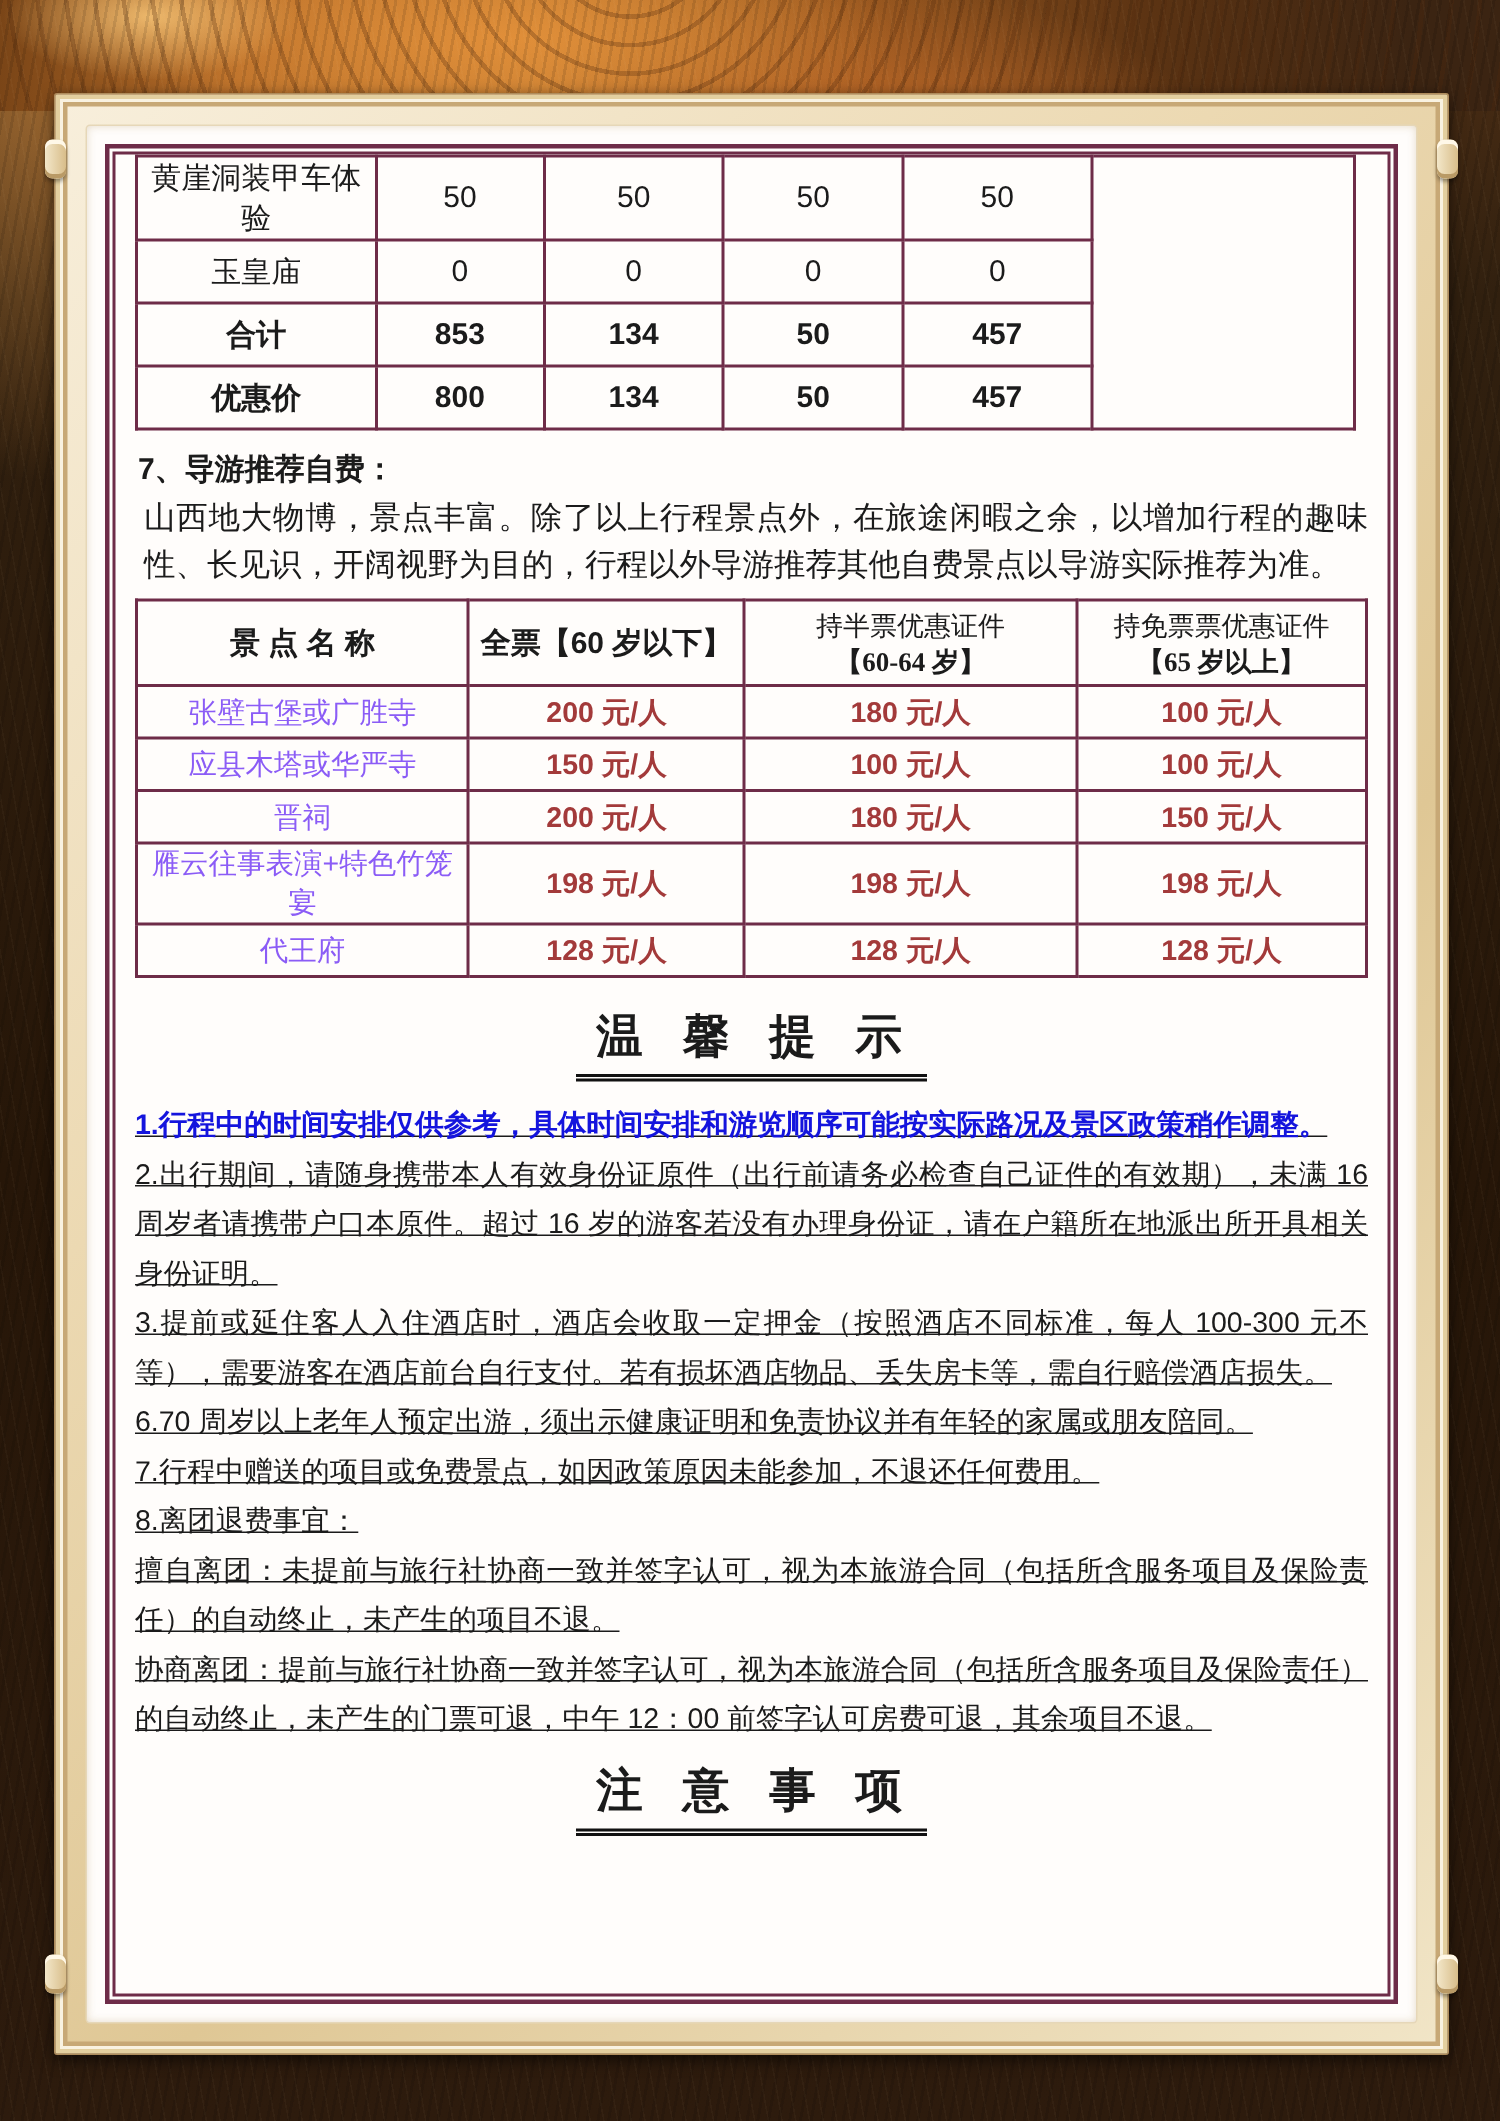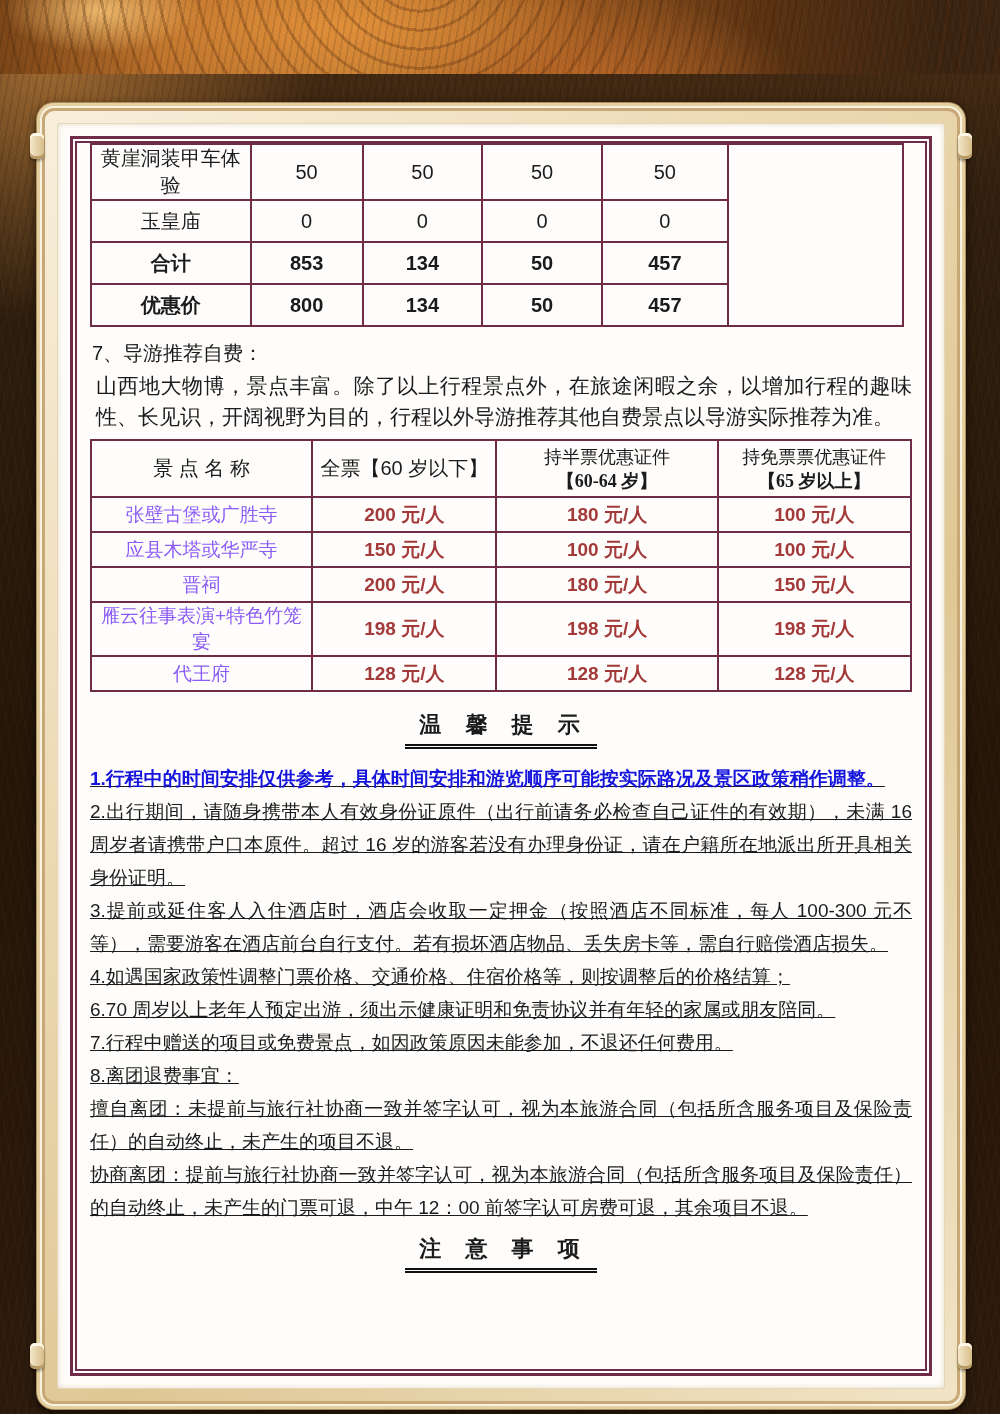--- a/index.html
+++ b/index.html
@@ -22,58 +22,57 @@
   }
   .top-art{position:absolute;top:0;left:0;width:100%;height:74px;
     background:
       repeating-radial-gradient(circle at 42% -60%, rgba(80,40,12,0) 0 16px, rgba(80,40,12,.28) 16px 19px),
       radial-gradient(ellipse 140px 60px at 10% 15%, rgba(255,205,125,.8), rgba(255,180,90,0) 70%),
       radial-gradient(ellipse 330px 95px at 34% 35%, rgba(228,145,58,.9), rgba(200,120,45,0) 78%),
       radial-gradient(ellipse 300px 130px at 58% 115%, rgba(188,104,40,.9), rgba(150,80,30,0) 72%),
       linear-gradient(90deg,#7a4517,#b96f2a 16%,#c27c32 36%,#9c5a20 56%,#5d3413 76%,#3b2412 94%);
   }
   
-  .frame{position:absolute;left:36px;top:62px;width:928px;height:1306px;border-radius:18px;
+  .frame{position:absolute;left:36px;top:62px;width:928px;height:1306px;border-radius:2px;
     background:linear-gradient(135deg,#f8efdc,#ecd9b2 35%,#dfc795 62%,#f1e5c7);
     border:1px solid #ae8c5c;
     box-shadow:
       inset 0 0 0 3px #e3cf9f,
       inset 0 0 0 5px #f9f2e1,
       inset 0 0 0 8px #c7a876,
       0 3px 10px rgba(0,0,0,.6);
-    margin-top: 40px;
   }
   .knob{position:absolute;width:14px;height:26px;border-radius:5px;
     background:linear-gradient(90deg,#f3e7c9,#d8bd8a);
     box-shadow:0 2px 3px rgba(0,0,0,.4), inset 0 3px 0 #fff8e8, inset 0 -3px 0 #b99a66;}
   .knob.l{left:-7px;} .knob.r{right:-7px;}
   .knob.t{top:30px;} .knob.b{bottom:40px;}
   .paper{position:absolute;inset:21px;background:#fffdfb;border-radius:2px;
     box-shadow:0 0 0 1px #e6d7b8, inset 0 0 6px rgba(170,140,85,.30);}
   .border-outer{position:absolute;inset:12px;border:3px solid var(--maroon);padding:2px;box-sizing:border-box;}
   .border-inner{border:2px solid var(--maroon);height:100%;box-sizing:border-box;overflow:hidden;
     padding:0 13px;color:var(--ink);}
   
   table{border-collapse:collapse;table-layout:fixed;}
   td{border:2px solid var(--maroon);text-align:center;vertical-align:middle;padding:0 3px;}
   .fee-table{width:99%;font-size:20px;}
   .fee-table td{height:40px;}
   .fee-table .sumrow td{font-weight:bold;}
   .sp-table{width:100%;margin-top:7px;font-size:19px;}
   .sp-table td{height:33px;}
-  .sp-table .hd td{height:55px;font-weight:normal;font-size:20px;}
+  .sp-table .hd td{height:55px;font-weight:bold;font-size:20px;}
   .sp-table .hd .serif{font-family:"Liberation Serif","DejaVu Serif",serif;font-weight:normal;font-size:18px;line-height:24px;}
   .sp-table .hd .serif b{font-weight:bold;}
   .sp-table .name{color:#8b5cf6;font-weight:normal;}
   .sp-table .price{color:var(--red);font-weight:bold;}
   
-  .sec7-h{margin:13px 0 0 2px;font-size:20px;font-weight:normal;line-height:26px;}
+  .sec7-h{margin:13px 0 0 2px;font-size:20px;font-weight:bold;line-height:26px;}
   .sec7-p{margin:4px 0 0 6px;font-size:21px;line-height:31px;text-align:justify;}
   .big-title{text-align:center;margin-top:18px;}
-  .big-title span{display:inline-block;font-size:22px;font-weight:bold;letter-spacing:9px;
+  .big-title span{display:inline-block;font-size:31px;font-weight:bold;letter-spacing:9px;
     border-bottom:5px double #111;padding:0 8px 4px 14px;}
   .tips-body{margin-top:13px;font-size:19px;line-height:33px;text-decoration:underline;}
   .tips-body p{margin:0;text-align:justify;}
   .hl{color:var(--blue);font-weight:bold;}
   .notes-title{margin-top:10px;}
 </style>
 </head>
 <body>
 
 <div class="stage">
@@ -174,21 +173,20 @@
           </tbody>
             </table>
 
           <div class="big-title">
             <span>温 馨 提 示</span>
           </div>
           <div class="tips-body">
             <p class="hl">1.行程中的时间安排仅供参考，具体时间安排和游览顺序可能按实际路况及景区政策稍作调整。</p>
             <p>2.出行期间，请随身携带本人有效身份证原件（出行前请务必检查自己证件的有效期），未满 16 周岁者请携带户口本原件。超过 16 岁的游客若没有办理身份证，请在户籍所在地派出所开具相关身份证明。</p>
             <p>3.提前或延住客人入住酒店时，酒店会收取一定押金（按照酒店不同标准，每人 100-300 元不等），需要游客在酒店前台自行支付。若有损坏酒店物品、丢失房卡等，需自行赔偿酒店损失。</p>
-            <p>4.如遇国家政策性调整门票价格、交通价格、住宿价格等，则按调整后的价格结算；</p>
             <p>6.70 周岁以上老年人预定出游，须出示健康证明和免责协议并有年轻的家属或朋友陪同。</p>
             <p>7.行程中赠送的项目或免费景点，如因政策原因未能参加，不退还任何费用。</p>
             <p>8.离团退费事宜：</p>
             <p>擅自离团：未提前与旅行社协商一致并签字认可，视为本旅游合同（包括所含服务项目及保险责任）的自动终止，未产生的项目不退。</p>
             <p>协商离团：提前与旅行社协商一致并签字认可，视为本旅游合同（包括所含服务项目及保险责任）的自动终止，未产生的门票可退，中午 12：00 前签字认可房费可退，其余项目不退。</p>
           </div>
 
           <div class="big-title notes-title">
             <span>注 意 事 项</span>
           </div>

